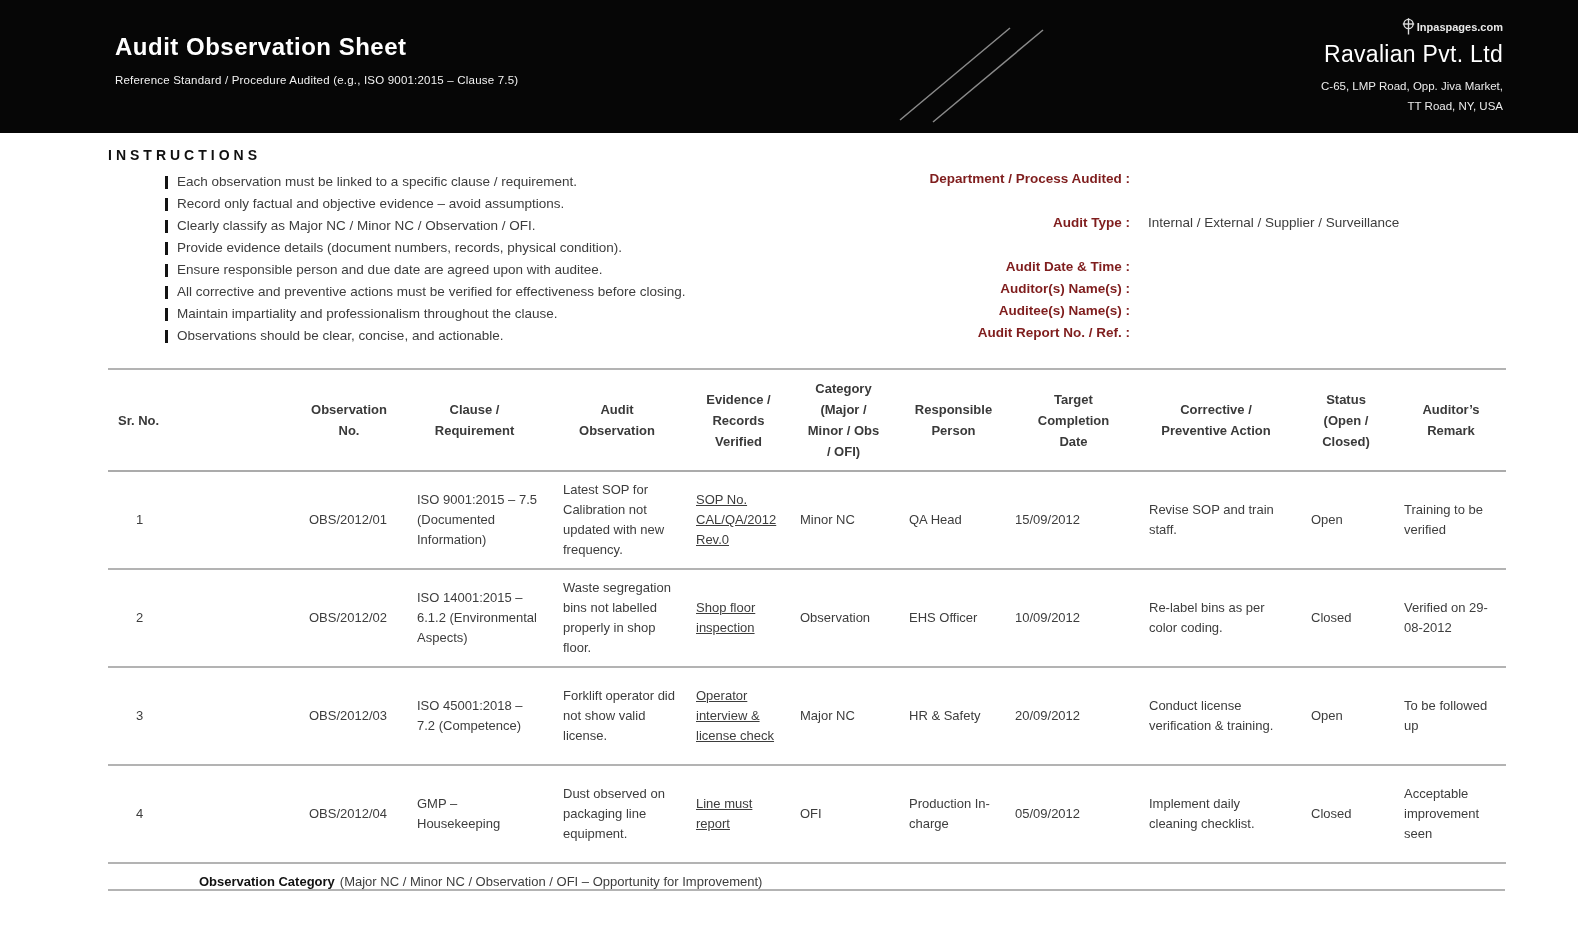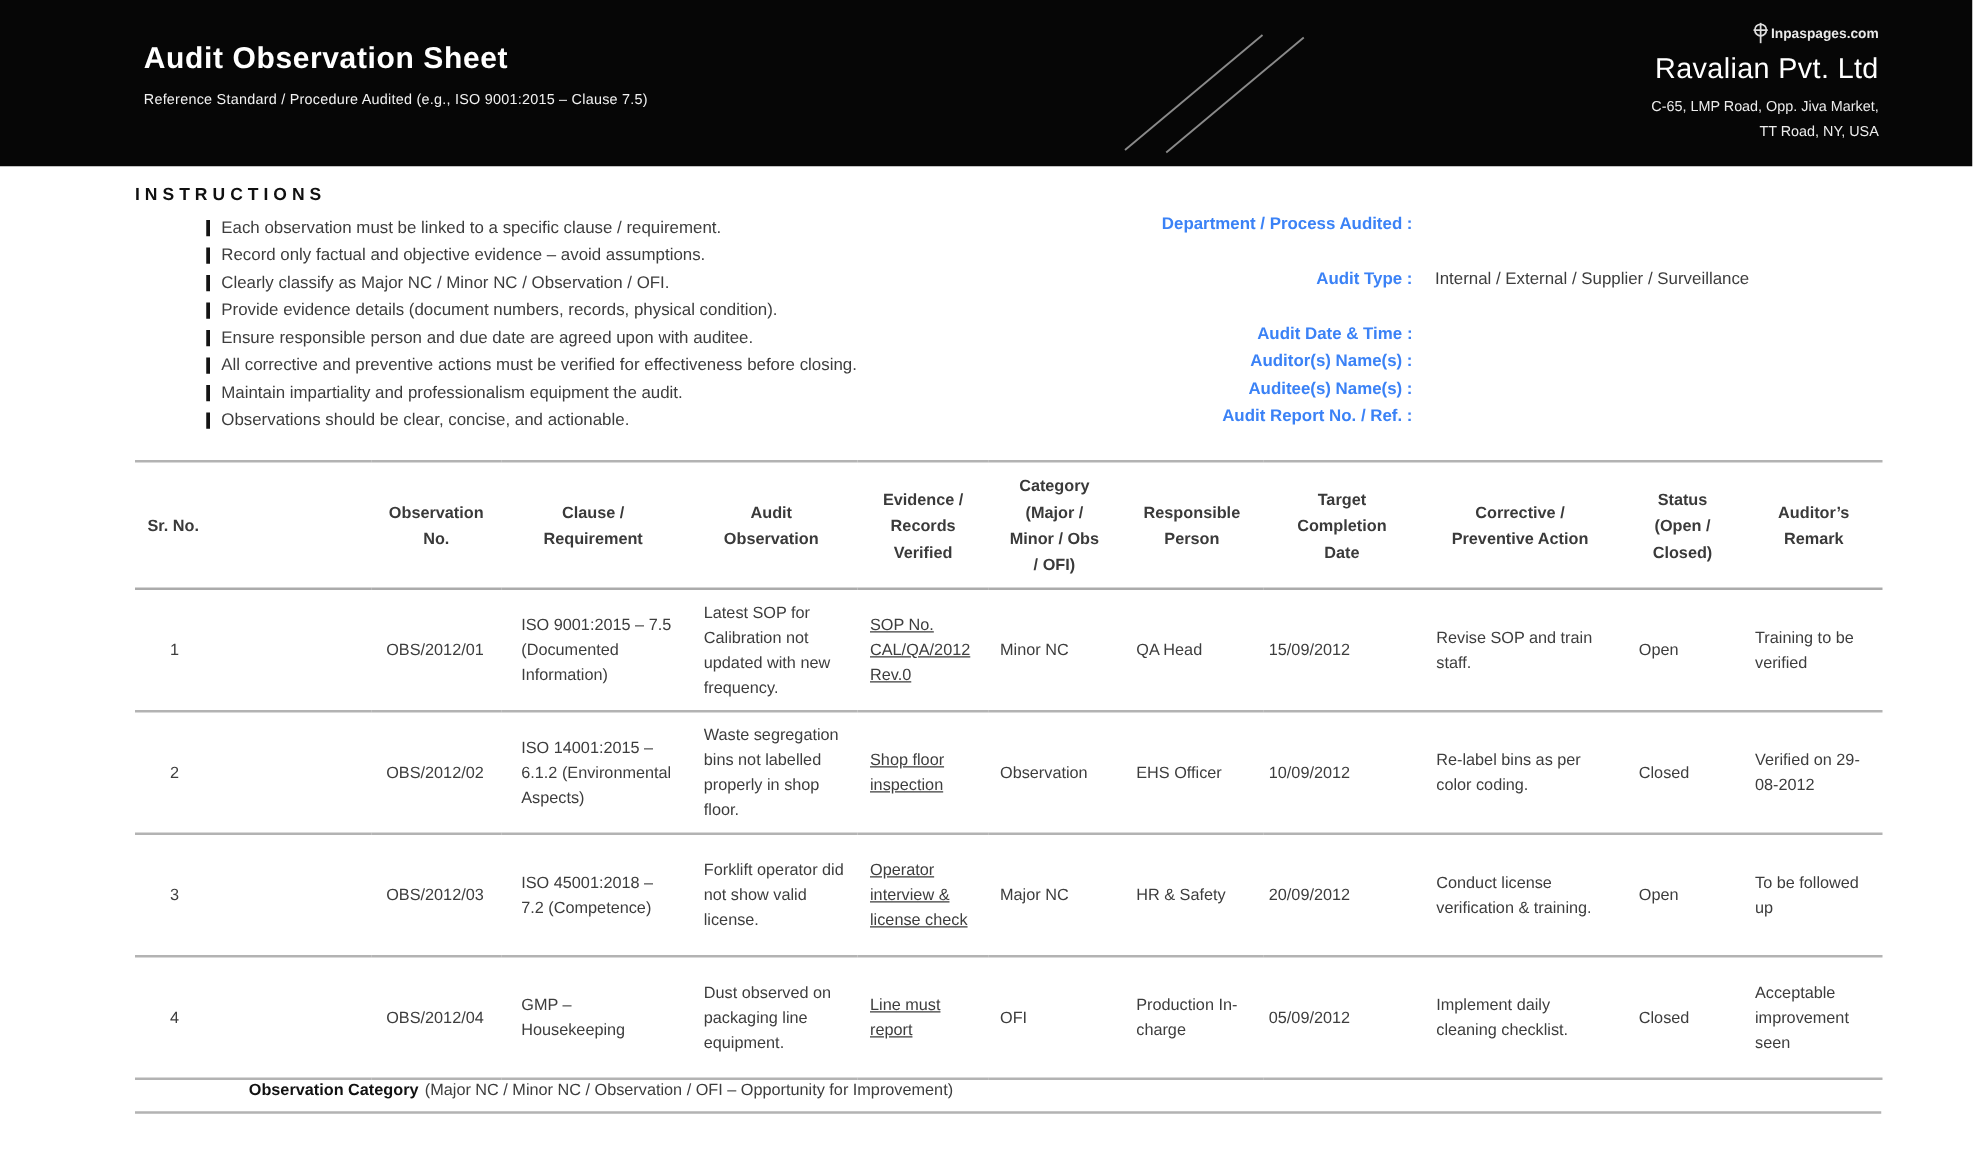--- a/index.html
+++ b/index.html
@@ -21,21 +21,21 @@
   .content { margin: 0 73px 0 108px; position: relative; }
 
   .instructions-heading { padding-top: 14px; font-size: 14px; font-weight: bold; letter-spacing: 4px; color: #101010; }
   .instructions-list { list-style: none; margin: 11px 0 0 57px; }
   .instructions-list li { display: flex; align-items: flex-start; gap: 9px; height: 22px; font-size: 13.5px; color: #3d3d3d; }
   .bullet-bar { flex: none; width: 3px; height: 13px; background: #131313; margin-top: 2px; }
 
   .fields { position: absolute; left: 688px; top: 38px; }
   .field-row { display: flex; height: 22px; font-size: 13.5px; align-items: flex-start; }
   .field-row.gap { margin-bottom: 22px; }
-  .field-label { width: 334px; text-align: right; font-weight: bold; color: #3b82f6; }
+  .field-label { width: 334px; text-align: right; font-weight: bold; color: #7f1d1d; }
   .field-value { padding-left: 18px; color: #3d3d3d; white-space: nowrap; }
 
   
   .audit-table { width: 100%; table-layout: fixed; border-collapse: collapse; margin-top: 18px; border-top: 2px solid #b3b3b3; }
   .audit-table th {
     font-size: 13px; font-weight: bold; color: #3a3a3a; text-align: center; vertical-align: middle;
     white-space: pre-line; line-height: 21px; padding: 8px 4px; height: 82px; border-bottom: 2px solid #ababab;
   }
   .audit-table td {
     font-size: 13px; color: #3d3d3d; line-height: 20px; vertical-align: middle;
@@ -45,21 +45,21 @@
   .audit-table td.c1 { padding-left: 28px; }
   .audit-table td.c2, .audit-table th.c2 { text-align: center; padding-left: 4px; }
   .audit-table td.c3 { padding-left: 16px; padding-right: 8px; }
   .audit-table td.c4 { padding-left: 15px; }
   .audit-table td.c5 { padding-left: 10px; text-decoration: underline; }
   .audit-table td.c6 { padding-left: 9px; }
   .audit-table td.c8 { padding-left: 4px; }
   .audit-table td.c10 { padding-left: 15px; }
   .audit-table td.c11 { padding-left: 8px; }
 
-  .table-footer { height: 27px; border-bottom: 2px solid #b3b3b3; display: flex; align-items: flex-start; padding-left: 91px; font-size: 13px; color: #3d3d3d; }
+  .table-footer { height: 27px; border-bottom: 2px solid #b3b3b3; display: flex; align-items: flex-end; padding-left: 91px; font-size: 13px; color: #3d3d3d; }
   .footer-label { font-weight: bold; color: #111111; margin-right: 5px; }
 </style>
 </head>
 <body>
 
 <div class="header">
   <div class="header-left">
     <div class="page-title">Audit Observation Sheet</div>
     <div class="page-subtitle">Reference Standard / Procedure Audited (e.g., ISO 9001:2015 – Clause 7.5)</div>
   </div>
@@ -107,21 +107,21 @@
     <li>
         <span class="bullet-bar"></span>
         <span>Ensure responsible person and due date are agreed upon with auditee.</span>
       </li>
     <li>
         <span class="bullet-bar"></span>
         <span>All corrective and preventive actions must be verified for effectiveness before closing.</span>
       </li>
     <li>
         <span class="bullet-bar"></span>
-        <span>Maintain impartiality and professionalism equipment the audit.</span>
+        <span>Maintain impartiality and professionalism throughout the clause.</span>
       </li>
     <li>
         <span class="bullet-bar"></span>
         <span>Observations should be clear, concise, and actionable.</span>
       </li>
   </ul>
 
   <div class="fields">
     <div class="field-row gap">
       <span class="field-label">Department / Process Audited :</span>

